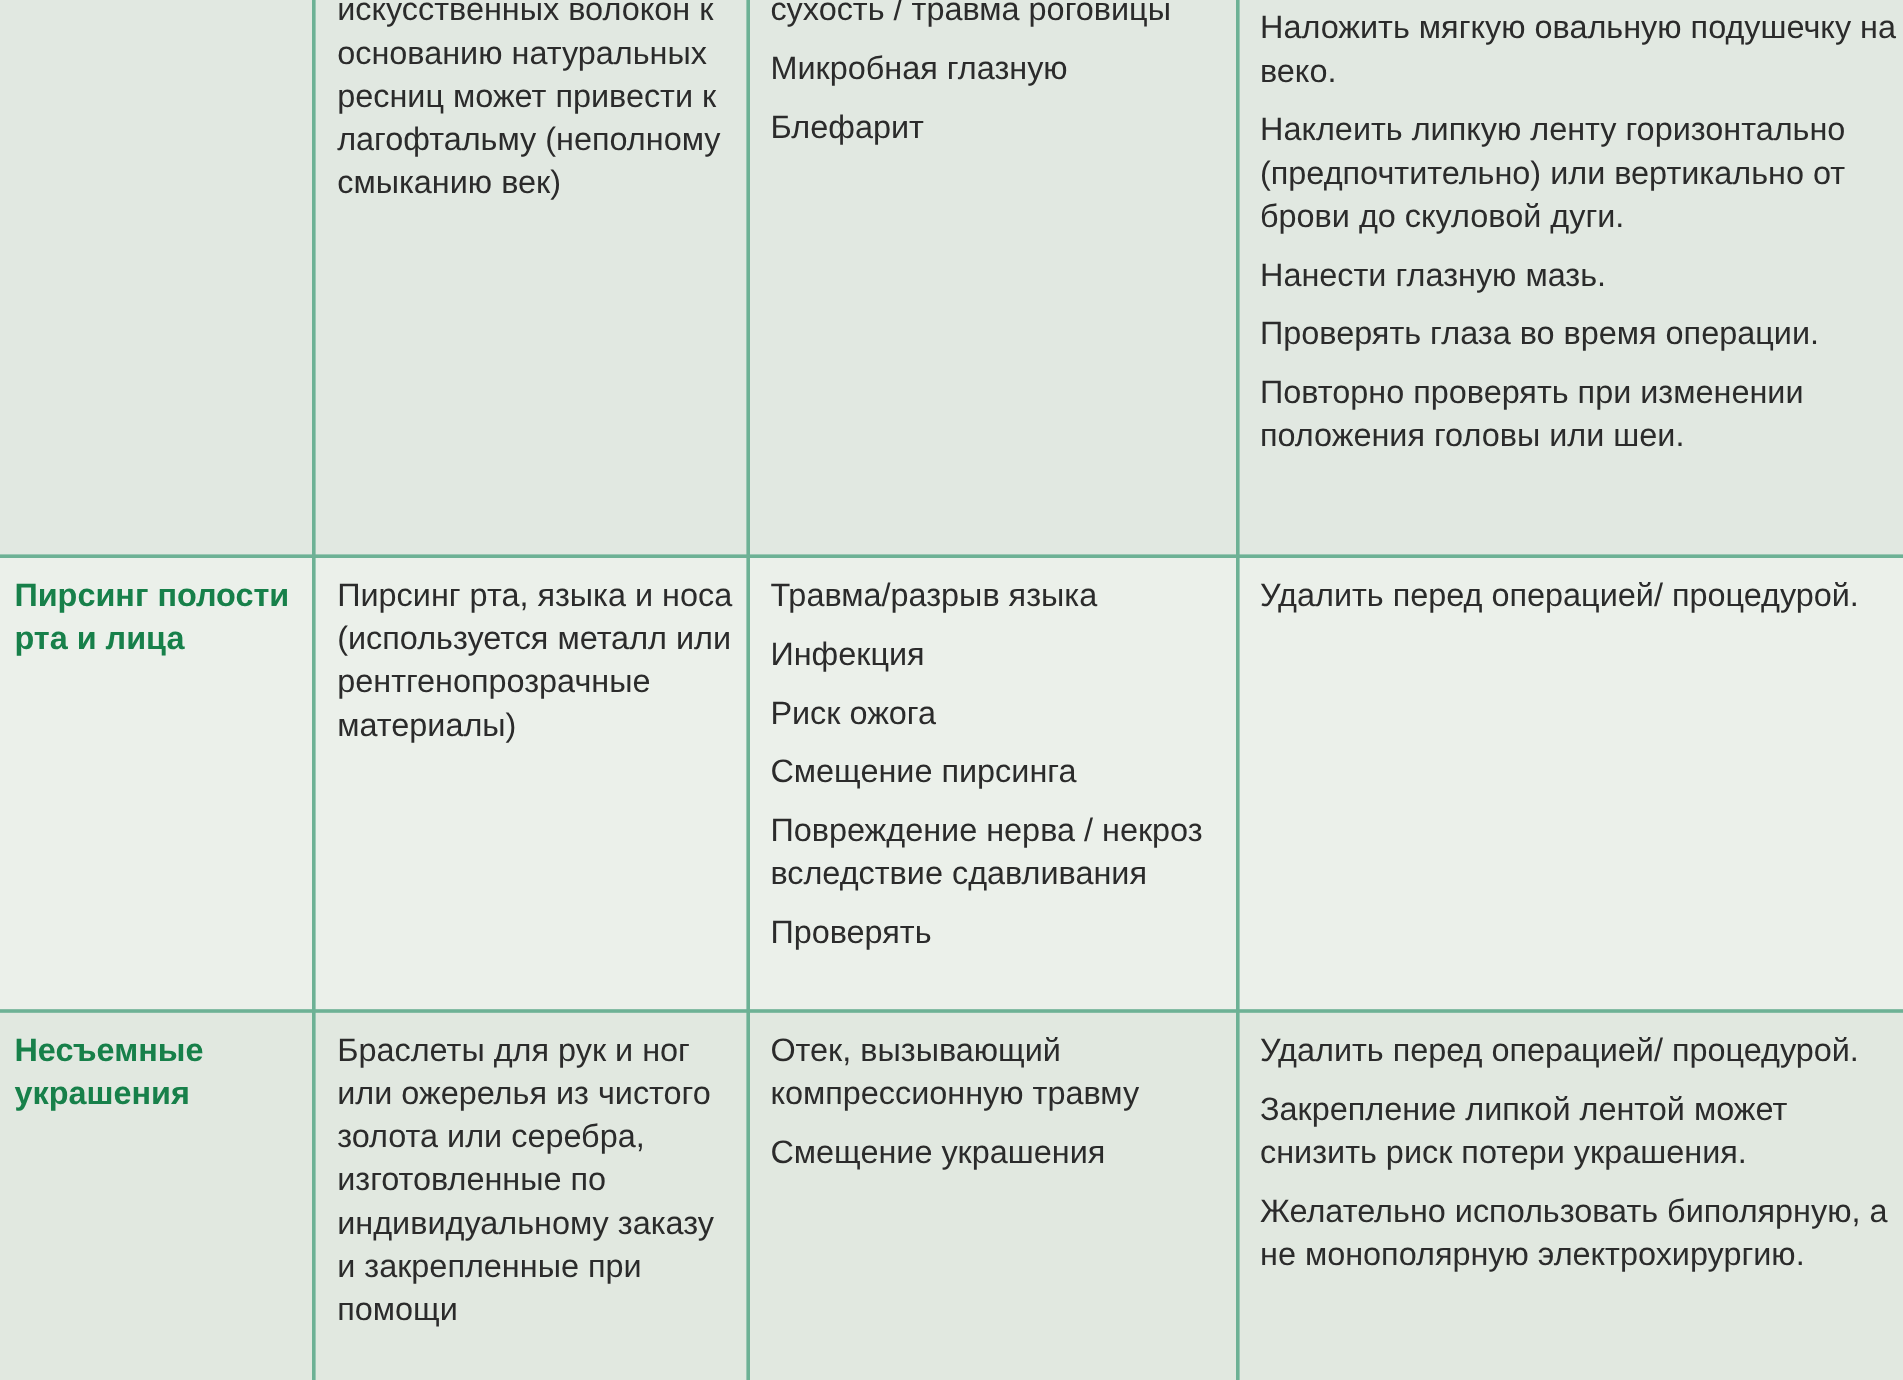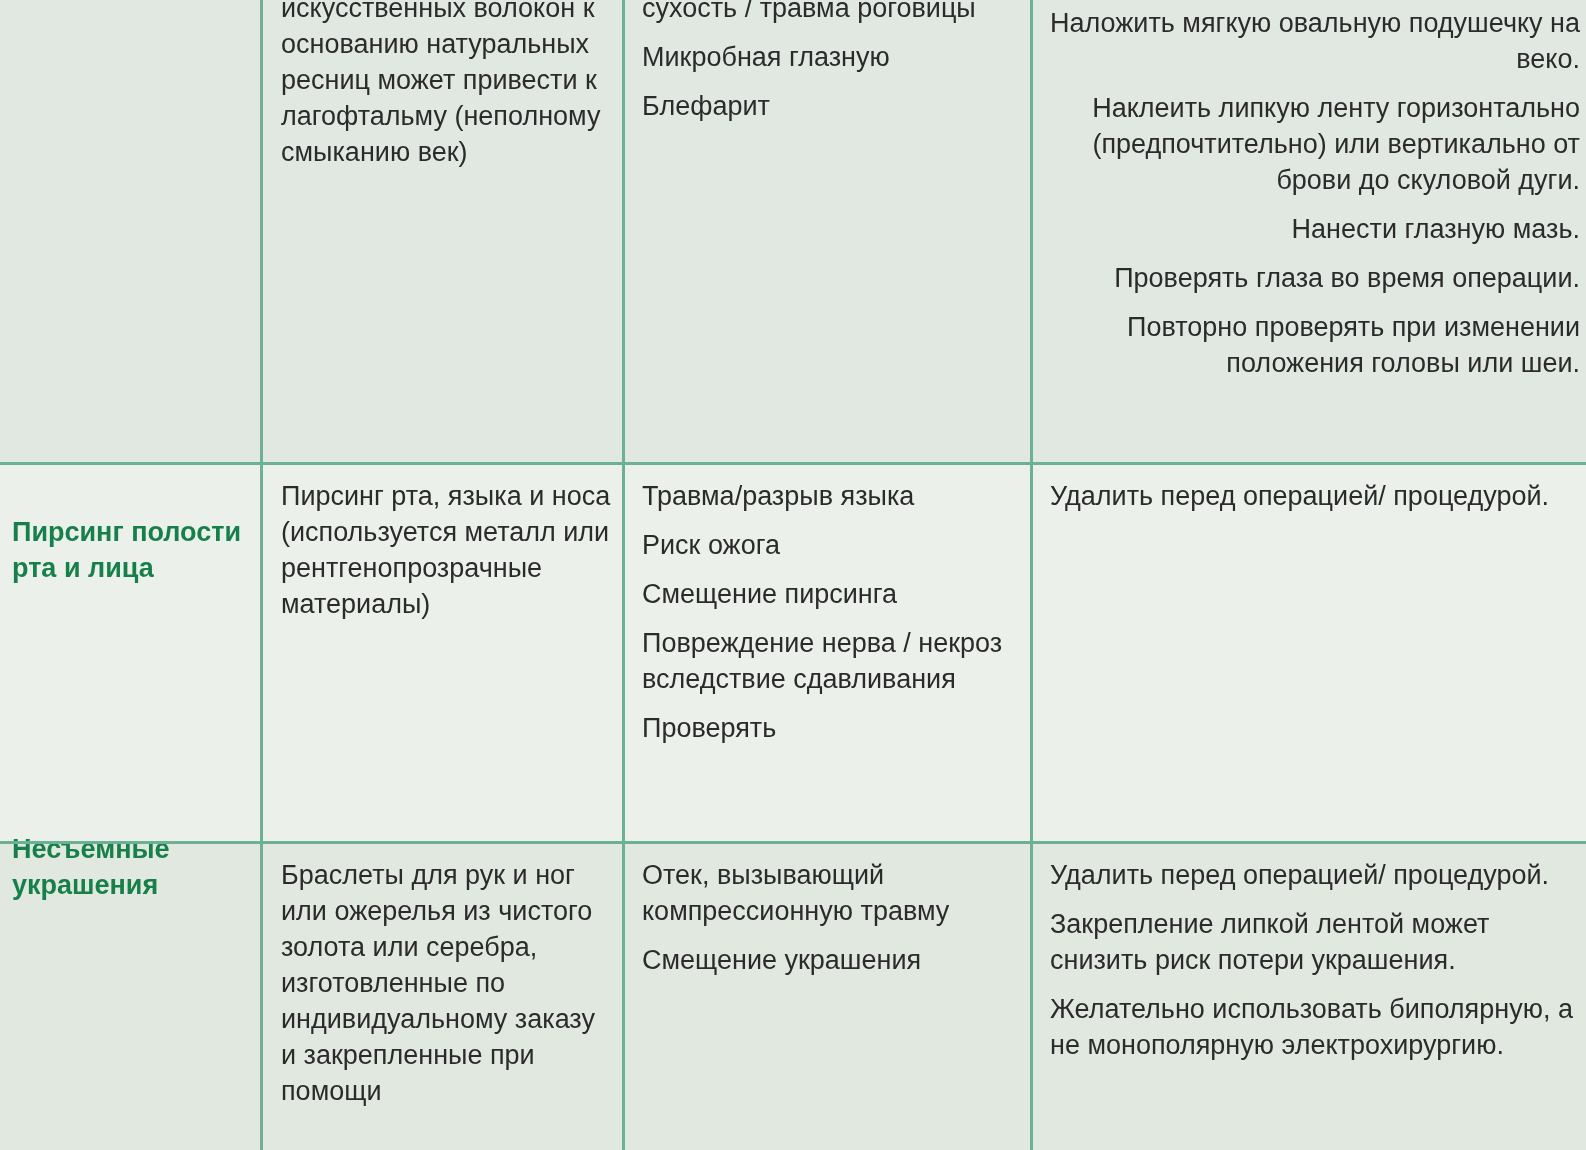--- a/index.html
+++ b/index.html
@@ -77,46 +77,47 @@
     <div class="heading"></div>
   </div>
   <div class="cell c1" style="top:-10px;">
     <div class="para">искусственных волокон к основанию натуральных ресниц может привести к лагофтальму (неполному смыканию век)</div>
   </div>
   <div class="cell c2" style="top:-10px;">
     <div class="para">сухость / травма роговицы</div>
     <div class="para">Микробная глазную</div>
     <div class="para">Блефарит</div>
   </div>
-  <div class="cell c3" style="top:5px;text-align:right;">
+  <div class="cell c3" style="top:5px;">
     <div class="para">Наложить мягкую овальную подушечку на веко.</div>
     <div class="para">Наклеить липкую ленту горизонтально (предпочтительно) или вертикально от брови до скуловой дуги.</div>
     <div class="para">Нанести глазную мазь.</div>
     <div class="para">Проверять глаза во время операции.</div>
     <div class="para">Повторно проверять при изменении положения головы или шеи.</div>
   </div>
 
-  <div class="cell c0" style="top:478px;margin-top:36px;">
+  <div class="cell c0" style="top:478px;">
     <div class="heading">Пирсинг полости рта и лица</div>
   </div>
   <div class="cell c1" style="top:478px;">
     <div class="para">Пирсинг рта, языка и носа (используется металл или рентгенопрозрачные материалы)</div>
   </div>
   <div class="cell c2" style="top:478px;">
     <div class="para">Травма/разрыв языка</div>
+    <div class="para">Инфекция</div>
     <div class="para">Риск ожога</div>
     <div class="para">Смещение пирсинга</div>
     <div class="para">Повреждение нерва / некроз вследствие сдавливания</div>
     <div class="para">Проверять</div>
   </div>
   <div class="cell c3" style="top:478px;">
     <div class="para">Удалить перед операцией/ процедурой.</div>
   </div>
 
-  <div class="cell c0" style="top:831px;">
+  <div class="cell c0" style="top:857px;">
     <div class="heading">Несъемные украшения</div>
   </div>
   <div class="cell c1" style="top:857px;">
     <div class="para">Браслеты для рук и ног или ожерелья из чистого золота или серебра, изготовленные по индивидуальному заказу и закрепленные при помощи</div>
   </div>
   <div class="cell c2" style="top:857px;">
     <div class="para">Отек, вызывающий компрессионную травму</div>
     <div class="para">Смещение украшения</div>
   </div>
   <div class="cell c3" style="top:857px;">

